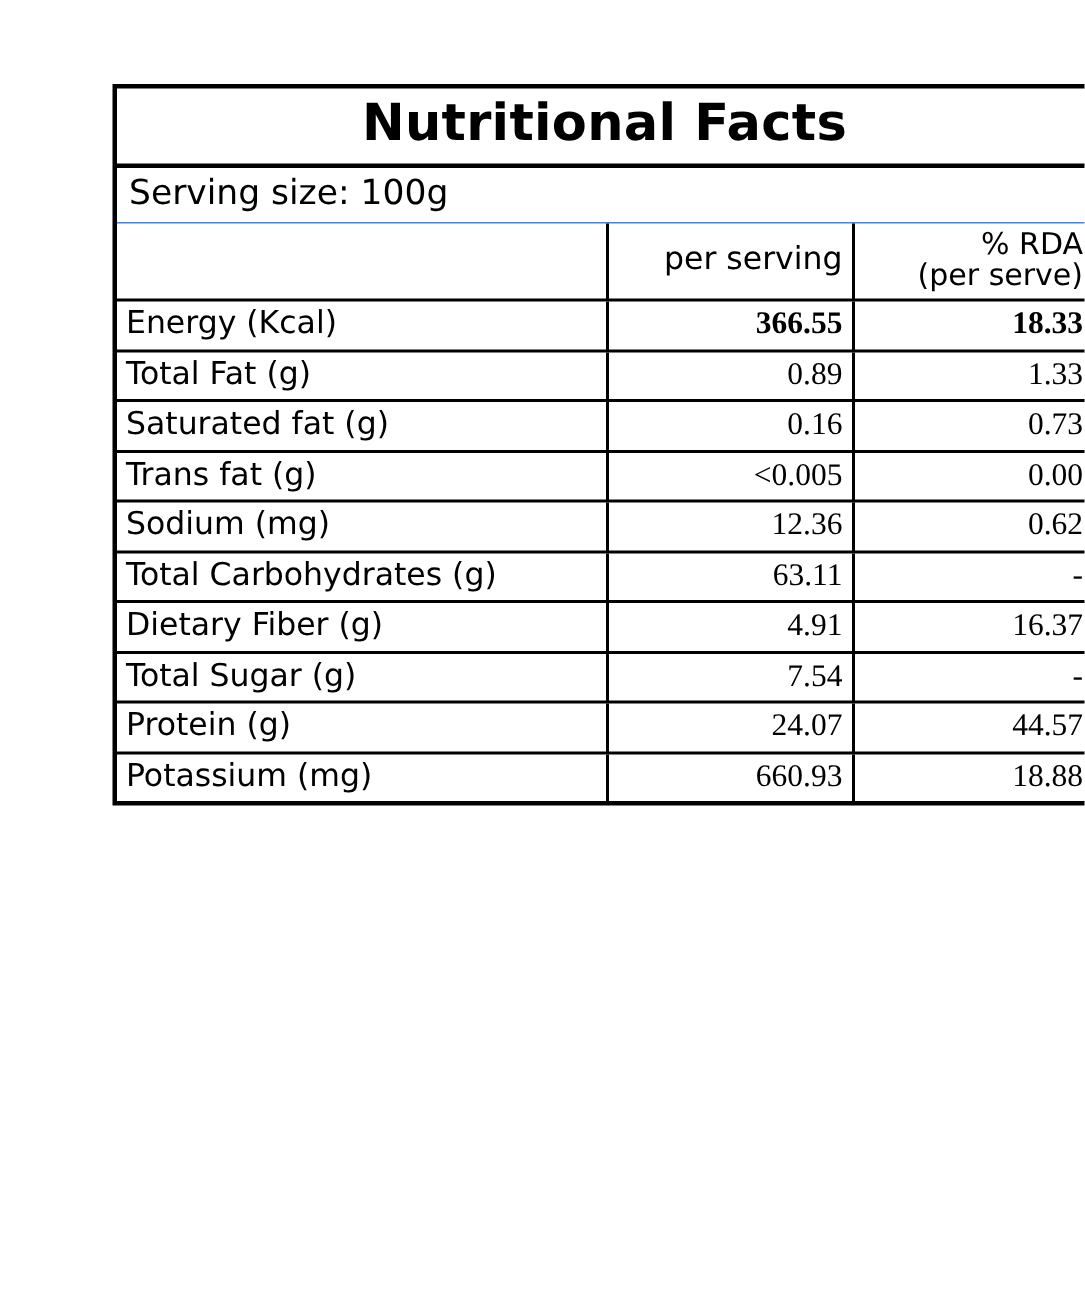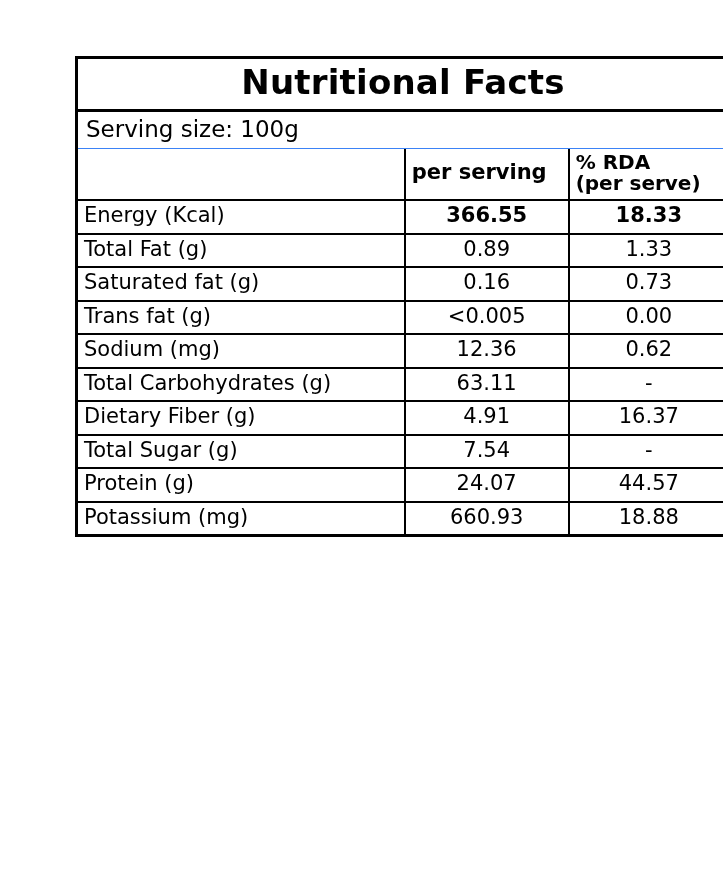--- a/index.html
+++ b/index.html
@@ -72,39 +72,39 @@
     vertical-align: middle;
     line-height: 1.12;
   }
   table.nutri td:last-child {
     border-right: none;
   }
   table.nutri tr:first-child td {
     border-top: none;
   }
   .hdr td {
-    text-align: left;
+    text-align: right;
     font-size: 20px;
     padding-top: 6px;
     padding-bottom: 8px;
-    font-weight: bold;
   }
   .hdr .sub {
     display: block;
     font-size: 20px;
     line-height: 1.05;
   }
   .name {
     text-align: left;
   }
   .name b {
     font-weight: normal;
   }
   .val {
-    text-align: center;
+    text-align: right;
+    font-family: Liberation Serif, serif;
   }
   .bold-val {
     font-weight: bold;
   }
   .indent1 { padding-left: 22px; }
   .indent2 { padding-left: 40px; }
   .row-thick td {
     border-top: 3px solid #000000;
   }
   .footnote {

